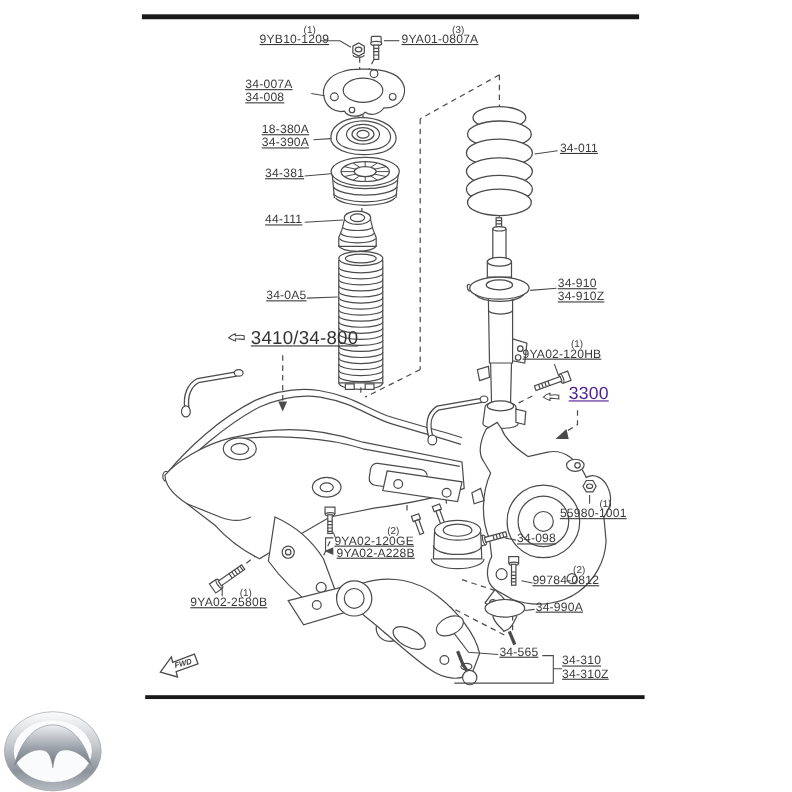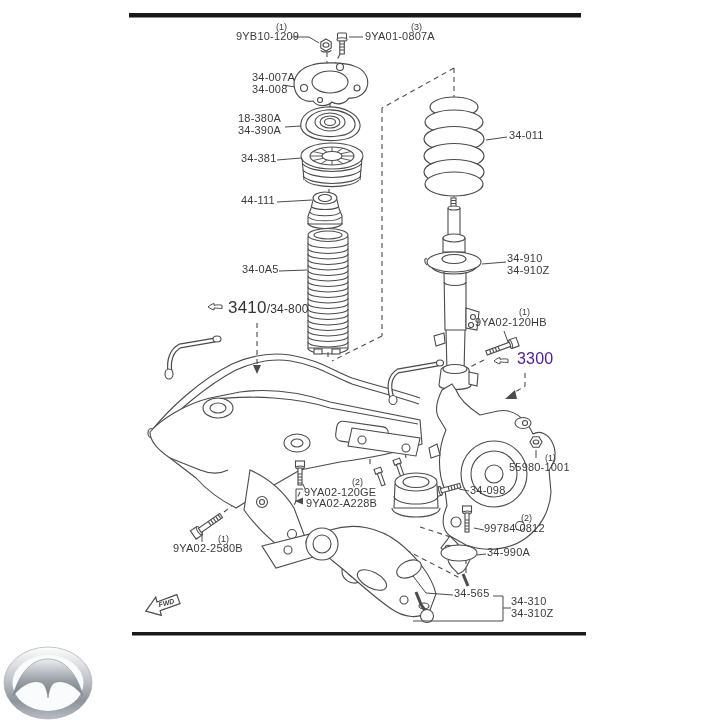--- a/index.html
+++ b/index.html
@@ -1,23 +1,23 @@
 <!DOCTYPE html>
 <html><head>
 <meta charset="utf-8">
 <style>
   html,body{margin:0;padding:0;background:#fff;}
   .stage{position:relative;width:720px;height:720px;background:#ffffff;overflow:hidden;
          font-family:"Liberation Sans",sans-serif;}
   svg.art{position:absolute;left:0;top:0;}
   .lbl{position:absolute;font-size:11px;line-height:11.5px;color:#3a3a3a;
-       letter-spacing:.2px;white-space:nowrap;}
+       letter-spacing:.2px;white-space:nowrap;text-decoration:underline;}
   .cnt{position:absolute;font-size:9px;line-height:9px;color:#3a3a3a;white-space:nowrap;}
   .big{font-size:17px;line-height:17px;font-weight:400;color:#333;}
-  .big .suffix{font-size:12px;}
+  .big .suffix{font-size:17px;}
   .mid{font-size:16px;line-height:16px;color:#4c1d95;}
   .footer-text{position:absolute;left:366px;top:661px;font-size:38px;line-height:40px;
        color:#0b0b0b;letter-spacing:.5px;white-space:nowrap;}
   .logo-wrap{position:absolute;left:2px;top:645px;width:92px;height:76px;}
 </style>
 </head>
 <body>
 
 <div class="stage">
 
@@ -292,21 +292,21 @@
     <text x="16" y="15.5" font-size="7" font-weight="bold" font-style="italic" fill="#3a3a3a">FWD</text>
   </g>
 </svg>
 
 <div class="cnt" style="left:276px;top:23px">(1)</div>
 <div class="lbl" style="left:236px;top:31px">9YB10-1209</div>
 
 <div class="cnt" style="left:411px;top:23px">(3)</div>
 <div class="lbl" style="left:365px;top:31px">9YA01-0807A</div>
 
-<div class="lbl" style="left:252px;top:72px">
+<div class="lbl" style="left:223px;top:72px">
   <div>34-007A</div>
   <div>34-008</div>
 </div>
 
 <div class="lbl" style="left:238px;top:113px">
   <div>18-380A</div>
   <div>34-390A</div>
 </div>
 
 <div class="lbl" style="left:241px;top:153px">34-381</div>

